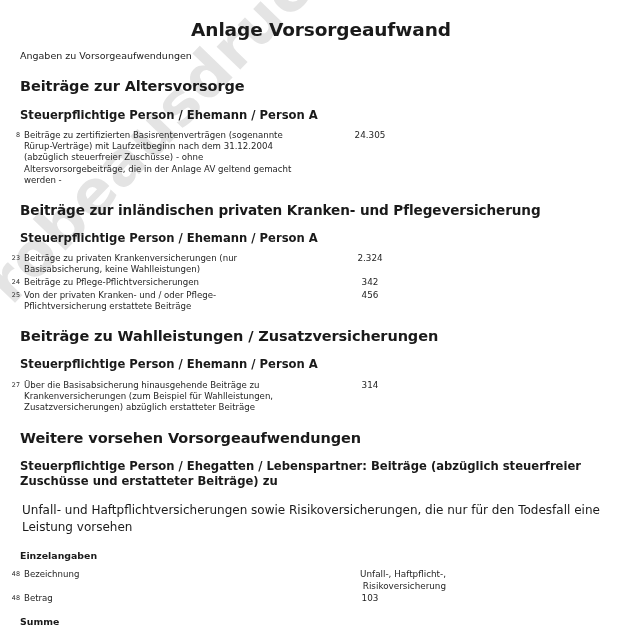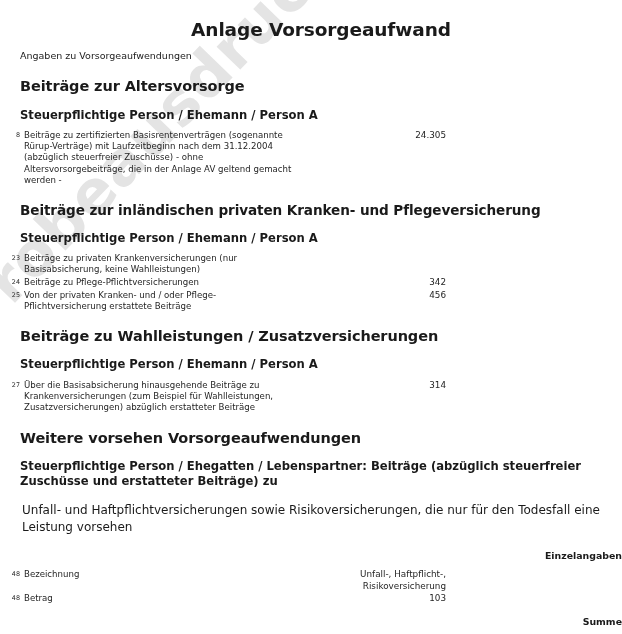--- a/index.html
+++ b/index.html
@@ -85,21 +85,20 @@
     font-size: 12px;
     font-weight: 400;
     line-height: 1.45;
   }
   .group-label {
     margin: 0;
     padding: 11px 0 0 20px;
     font-size: 9.4px;
     font-weight: 700;
     line-height: 1.35;
-    text-align: right;
   }
 
   
   .rows {
     padding-top: 6px;
   }
   .row {
     position: relative;
     display: flex;
     align-items: flex-start;
@@ -121,21 +120,21 @@
     flex: 0 0 auto;
     width: 270px;
     margin-left: 24px;
     font-size: 8.6px;
     line-height: 11.4px;
     color: #1f1f1f;
   }
   .row-value {
     flex: 0 0 auto;
     width: 152px;
-    text-align: right;
+    text-align: center;
     font-size: 8.8px;
     line-height: 11.4px;
     color: #1f1f1f;
   }
   .row-value.left-align {
     text-align: right;
     padding-left: 22px;
     width: 130px;
   }
 </style>
@@ -160,20 +159,21 @@
         <span class="row-value">24.305</span>
       </div>
     </div>
 
     <h2 class="section-title wide">Beiträge zur inländischen privaten Kranken- und Pflegeversicherung</h2>
     <h3 class="sub-title">Steuerpflichtige Person / Ehemann / Person A</h3>
     <div class="rows">
       <div class="row">
         <span class="row-num">23</span>
         <span class="row-label">Beiträge zu privaten Krankenversicherungen (nur Basisabsicherung, keine Wahlleistungen)</span>
+        <span class="row-value">2.324</span>
       </div>
       <div class="row">
         <span class="row-num">24</span>
         <span class="row-label">Beiträge zu Pflege-Pflichtversicherungen</span>
         <span class="row-value">342</span>
       </div>
       <div class="row">
         <span class="row-num">25</span>
         <span class="row-label">Von der privaten Kranken- und / oder Pflege-Pflichtversicherung erstattete Beiträge</span>
         <span class="row-value">456</span>

